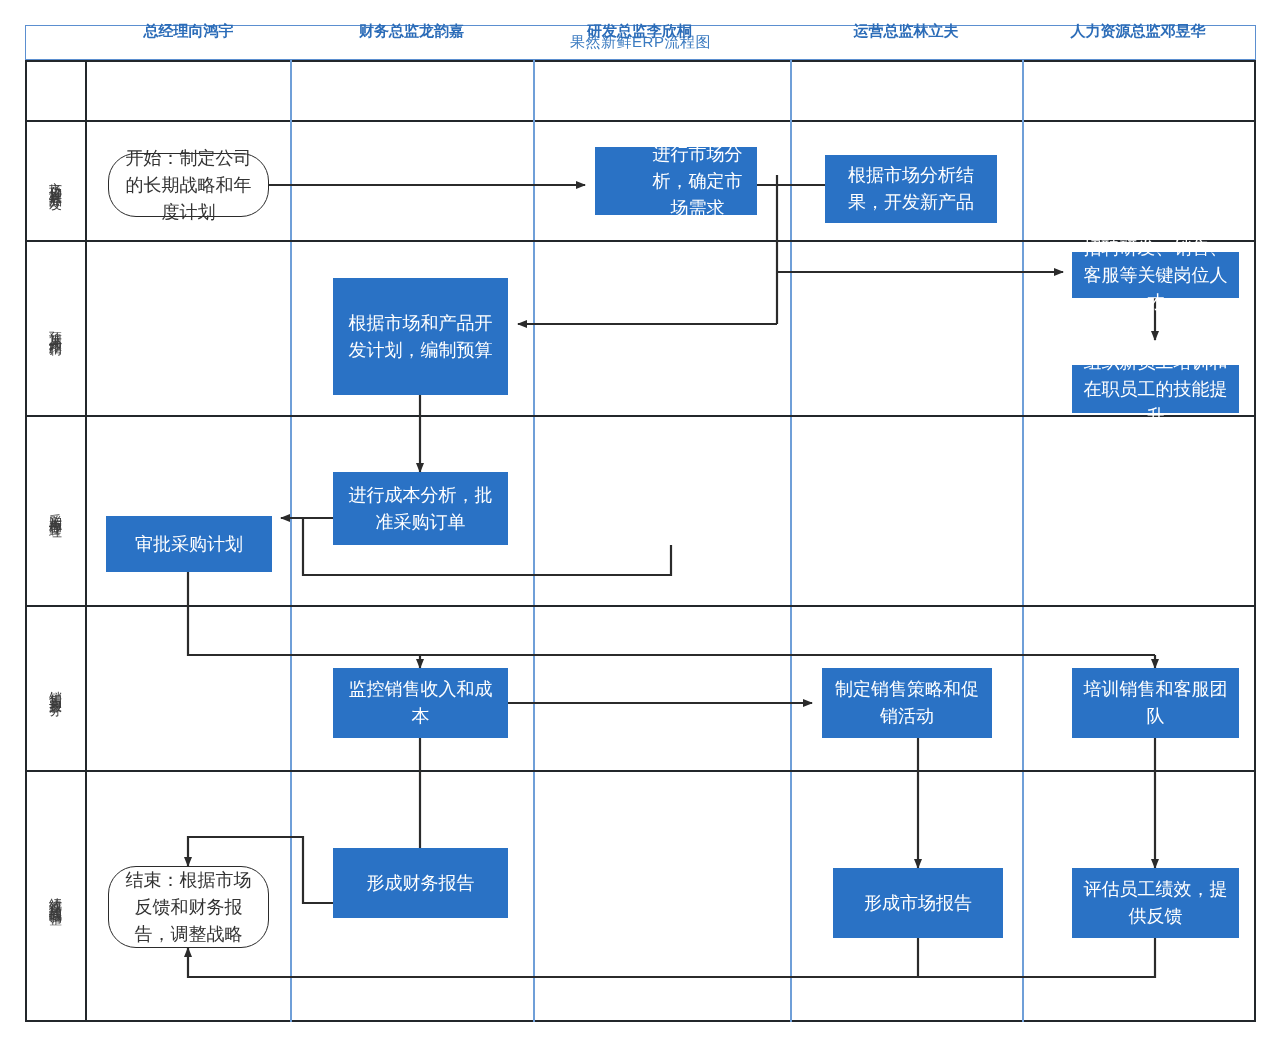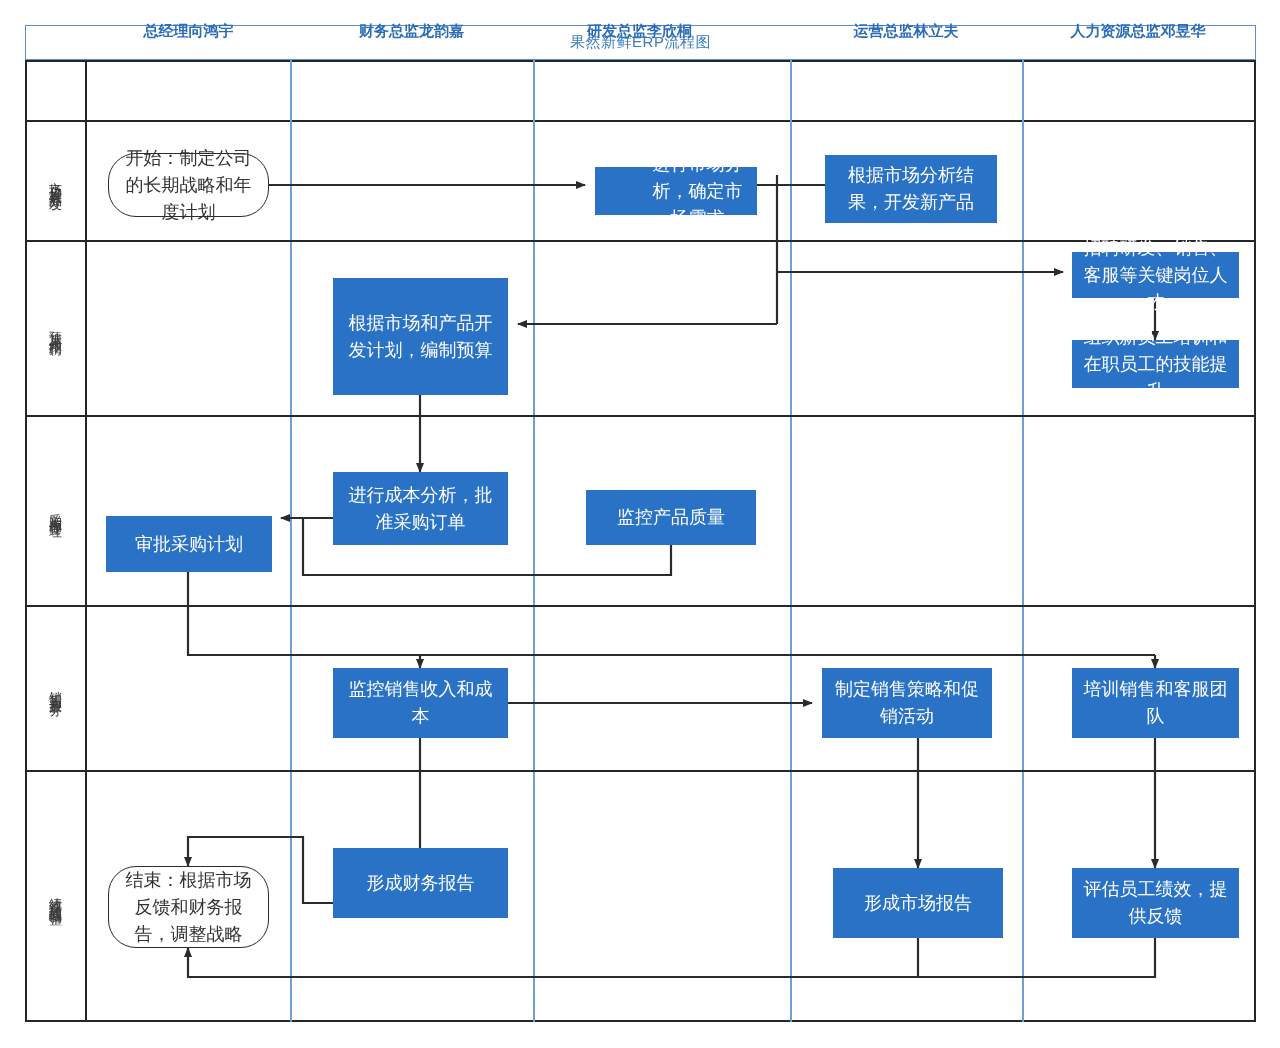--- a/index.html
+++ b/index.html
@@ -173,51 +173,48 @@
       <path d="M918,938 L918,977 L188,977 L188,948" marker-end="url(#ah)"></path>
 
       <path d="M1155,938 L1155,977 L918,977"></path>
     </g>
   </svg>
 
   <div class="node terminal" style="left:108px;top:153px;width:161px;height:64px;">
     <span>开始：制定公司的长期战略和年度计划</span>
   </div>
 
-  <div class="node process" style="left:595px;top:167px;width:162px;height:48px;padding-left:43px;">
+  <div class="node process" style="left:595px;top:147px;width:162px;height:68px;padding-left:43px;">
     <span>进行市场分析，确定市场需求</span>
   </div>
 
   <div class="node process" style="left:825px;top:155px;width:172px;height:68px;">
     <span>根据市场分析结果，开发新产品</span>
   </div>
 
   <div class="node process" style="left:333px;top:278px;width:175px;height:117px;">
     <span>根据市场和产品开发计划，编制预算</span>
   </div>
 
   <div class="node process" style="left:1072px;top:252px;width:167px;height:46px;">
     <span>招聘研发、销售、客服等关键岗位人才</span>
   </div>
 
-  <div class="node process" style="left:1072px;top:340px;width:167px;height:48px;">
+  <div class="node process" style="left:1072px;top:365px;width:167px;height:48px;">
     <span>组织新员工培训和在职员工的技能提升</span>
   </div>
 
   <div class="node process" style="left:106px;top:489px;width:166px;height:56px;margin-top:27px;">
     <span>审批采购计划</span>
   </div>
 
   <div class="node process" style="left:333px;top:472px;width:175px;height:73px;">
     <span>进行成本分析，批准采购订单</span>
   </div>
 
-  <div class="node process" style="left:586px;top:490px;width:170px;height:55px;">
-    <span>监控产品质量</span>
-  </div>
 
   <div class="node process" style="left:333px;top:668px;width:175px;height:70px;">
     <span>监控销售收入和成本</span>
   </div>
 
   <div class="node process" style="left:822px;top:668px;width:170px;height:70px;">
     <span>制定销售策略和促销活动</span>
   </div>
 
   <div class="node process" style="left:1072px;top:668px;width:167px;height:70px;">

